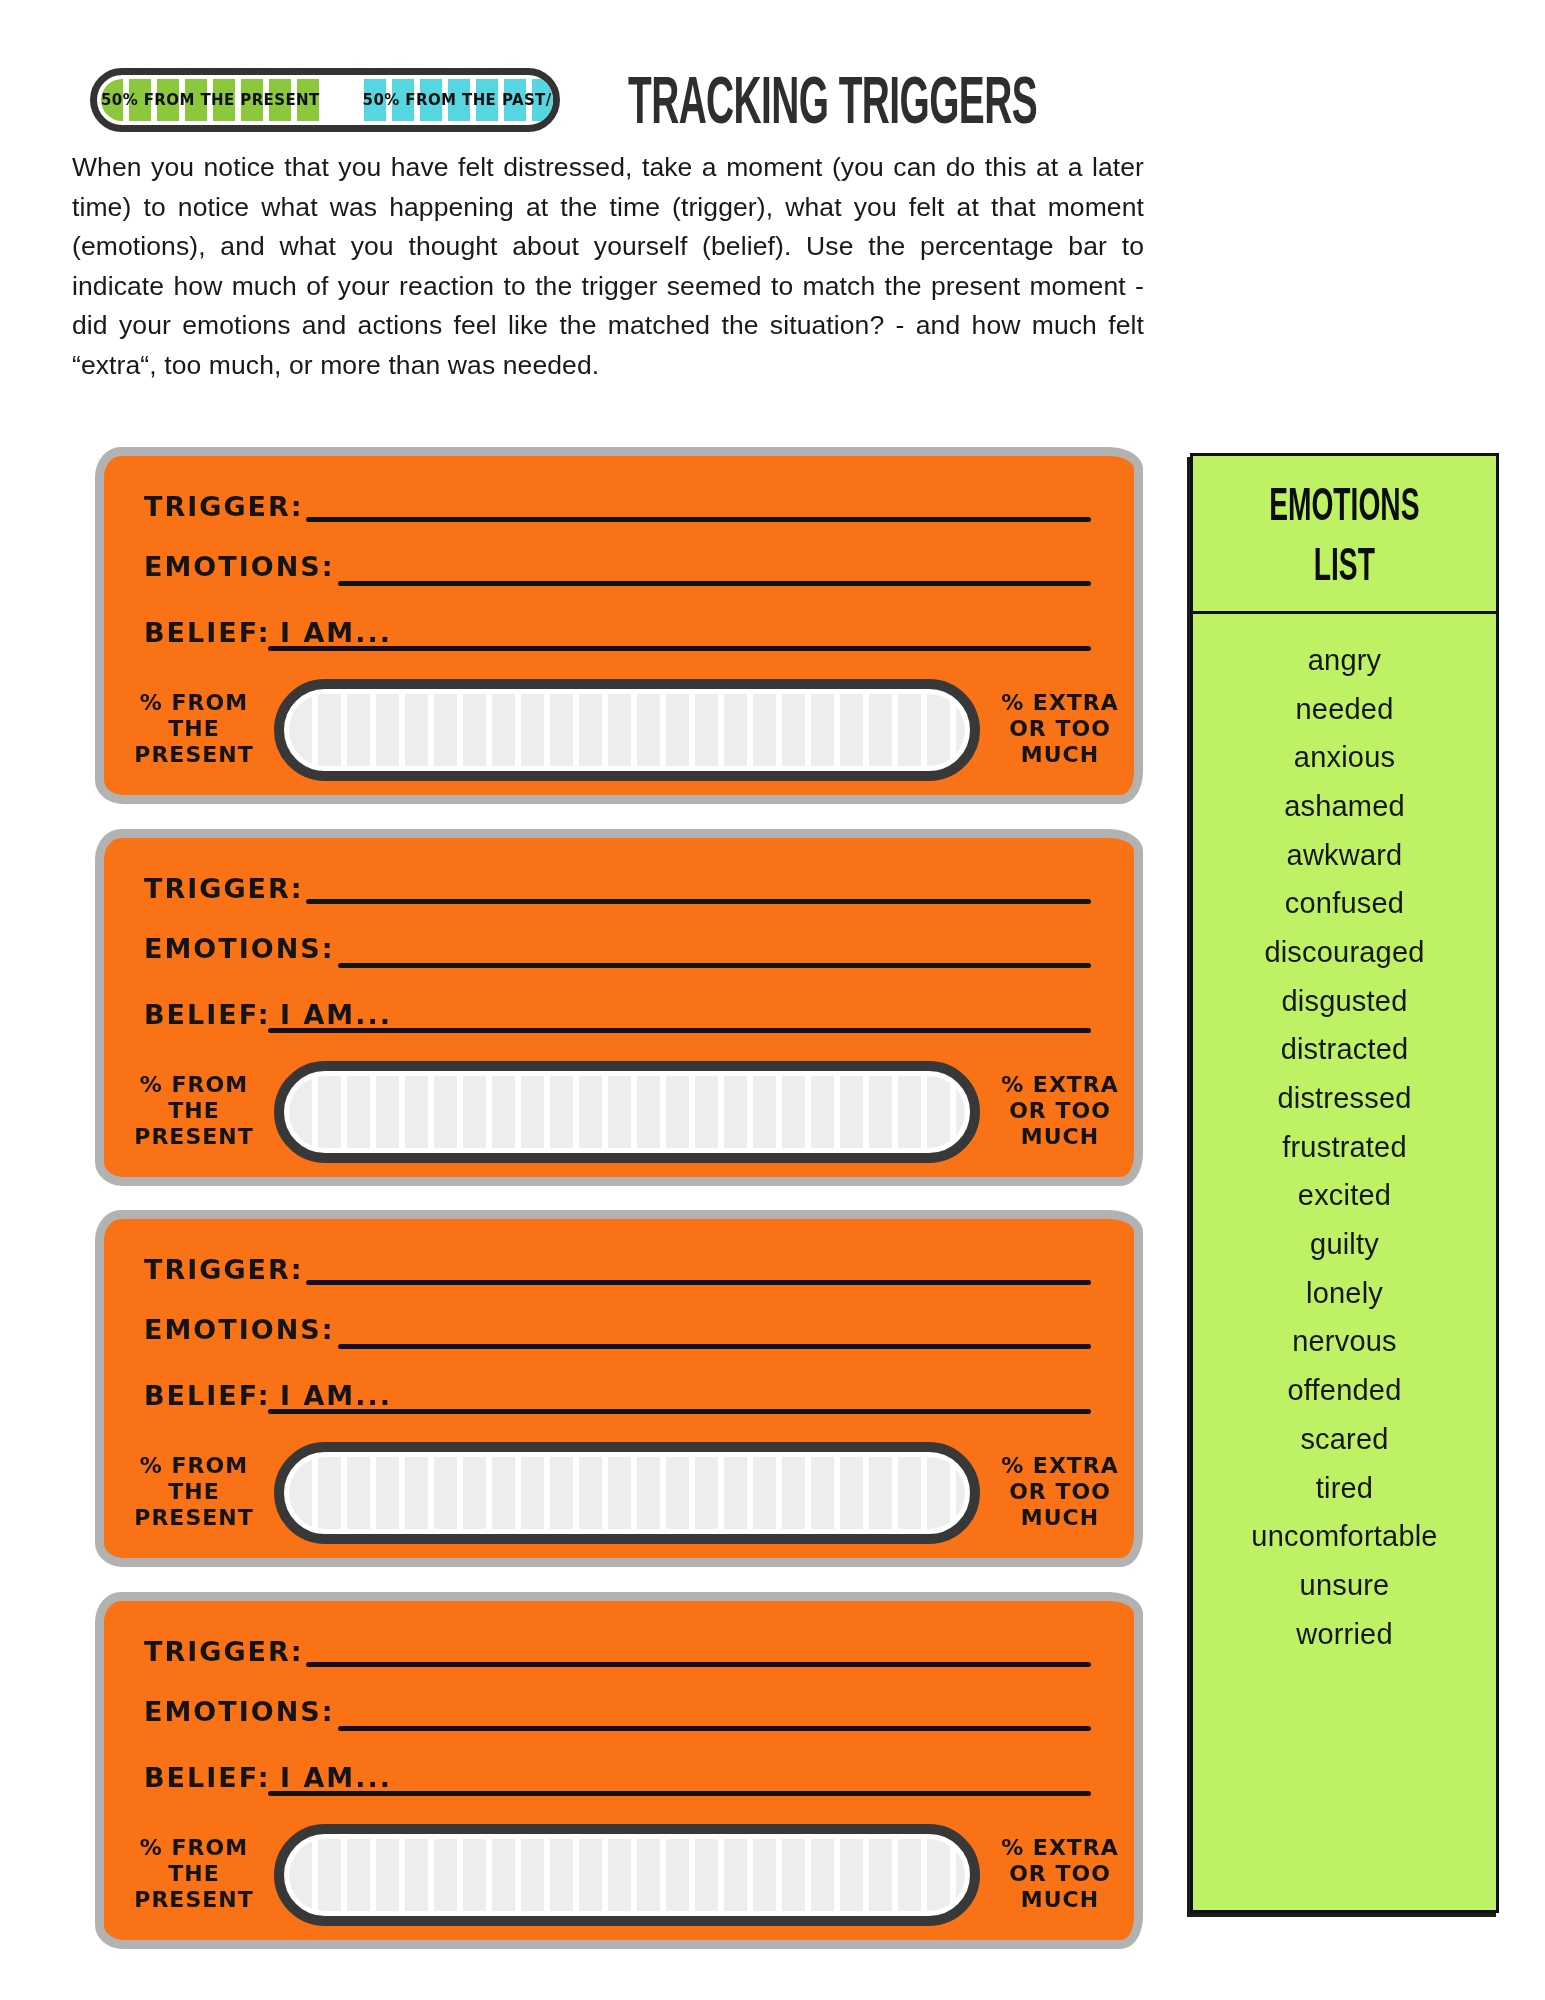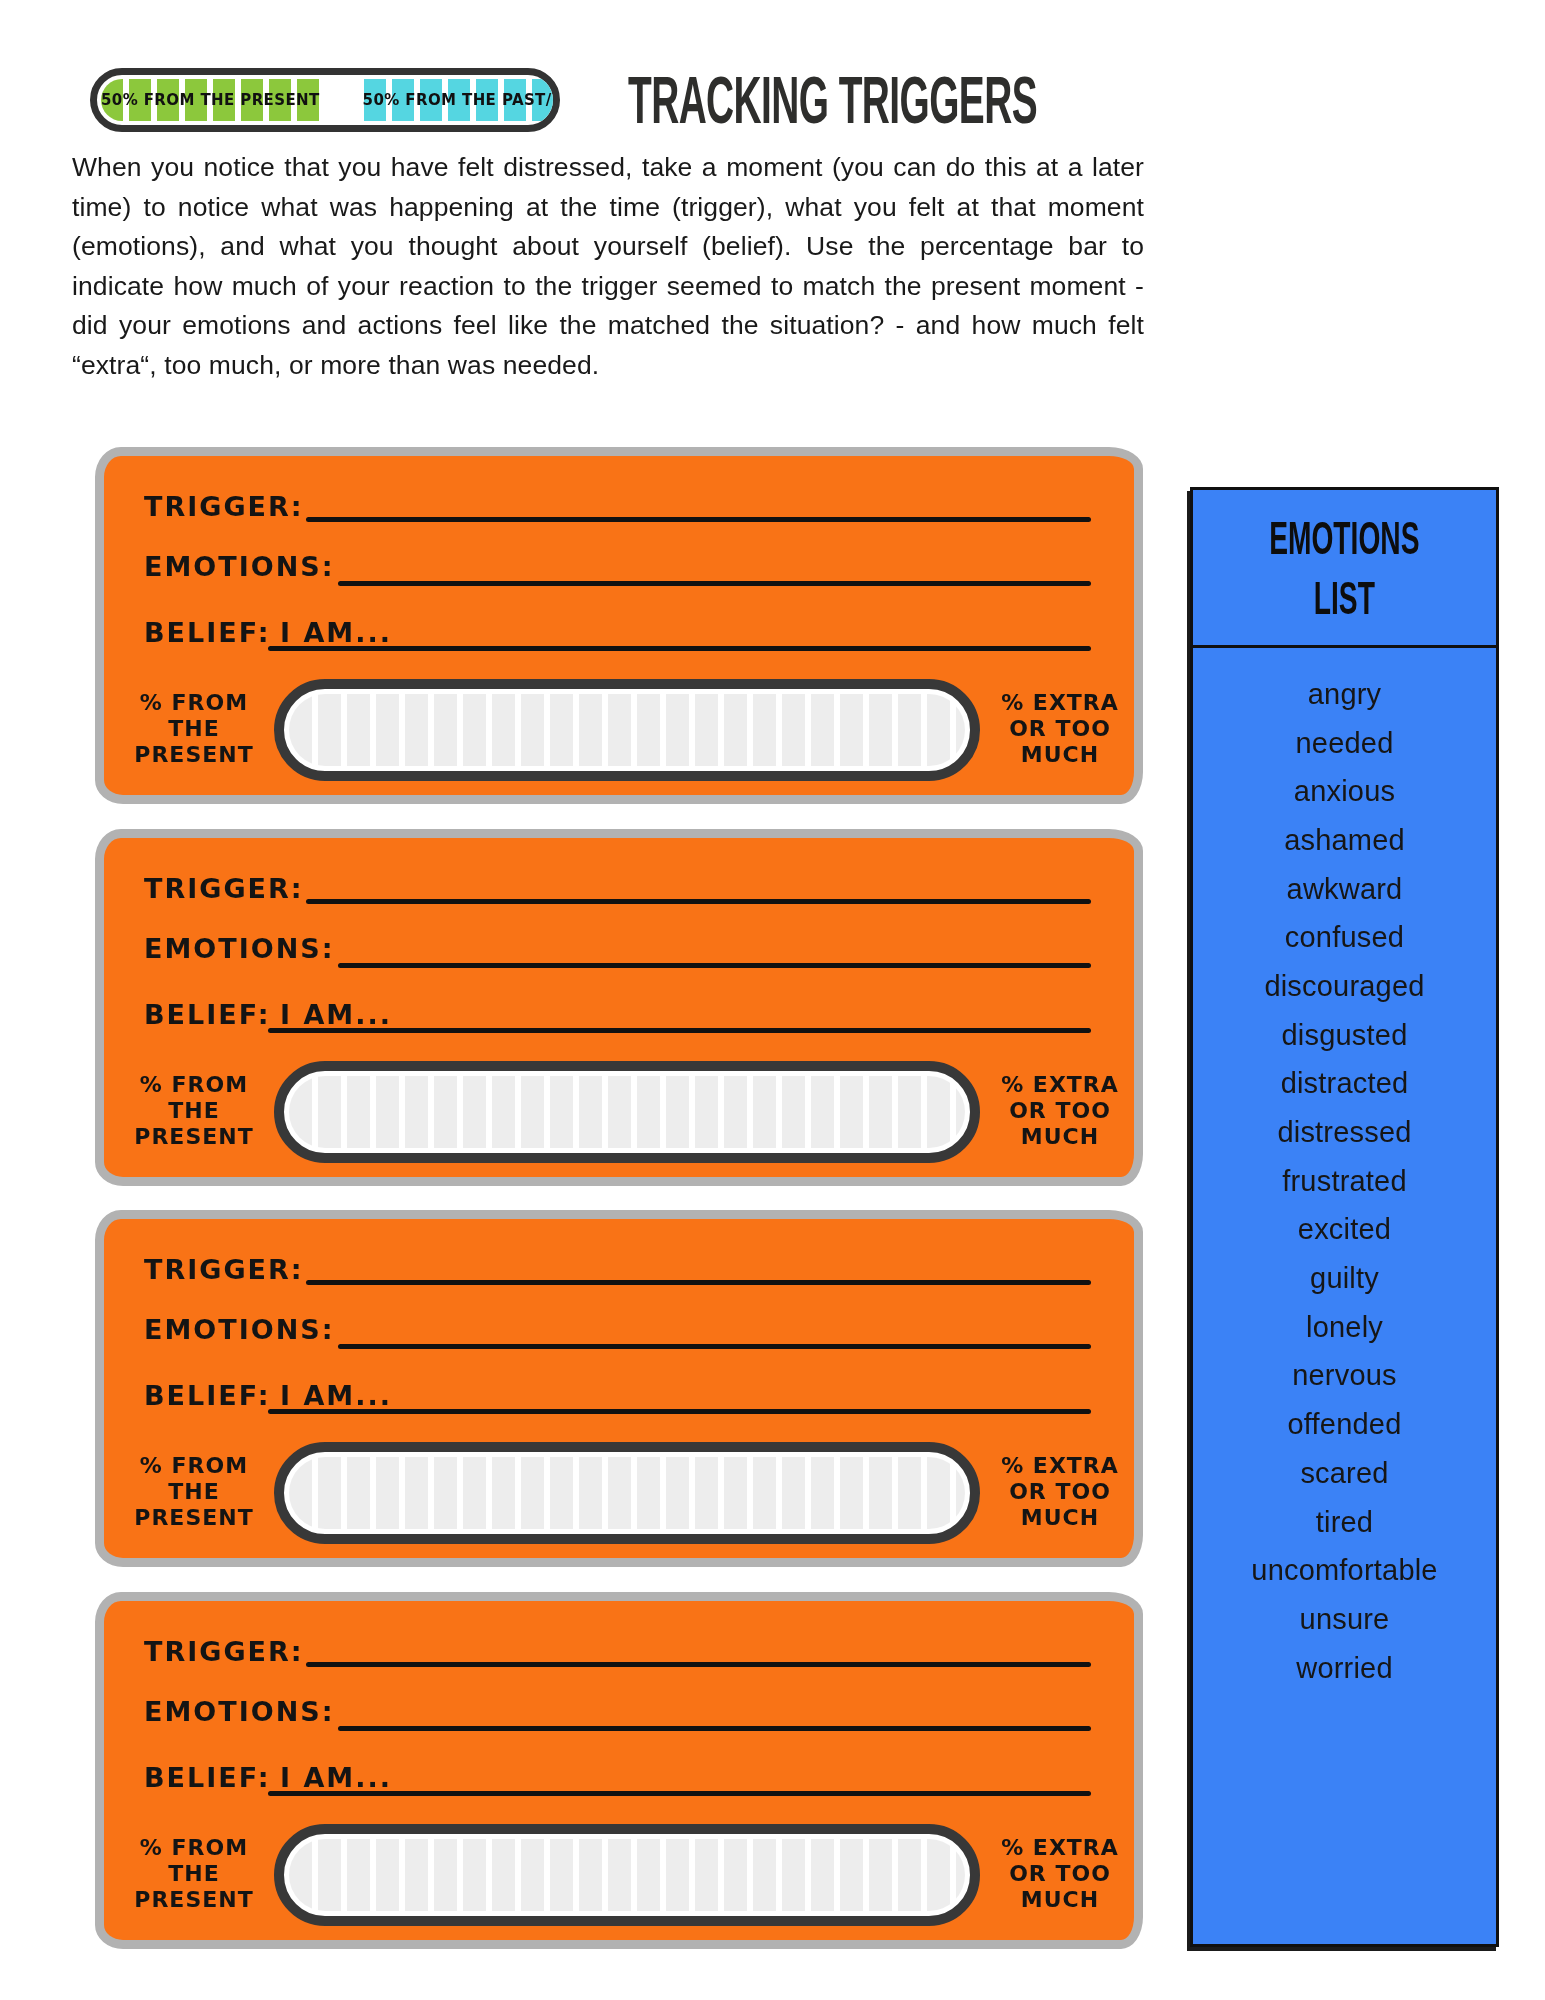--- a/index.html
+++ b/index.html
@@ -81,23 +81,23 @@
     border: 10px solid #383838; border-radius: 60px;
     background: #ffffff; padding: 5px;
   }
   .pill-fill {
     width: 100%; height: 100%; border-radius: 60px; overflow: hidden;
     background: repeating-linear-gradient(90deg, #ededed 0 23px, #ffffff 23px 29px);
   }
 
   
   .elist {
-    position: absolute; left: 1190px; top: 487px;
+    position: absolute; left: 1190px; top: 453px;
     width: 309px; height: 1460px; box-sizing: border-box;
-    background: #3b82f6; border: 3px solid #101010;
+    background: #bef264; border: 3px solid #101010;
     box-shadow: -3px 4px 0 #1b1b1b;
   }
   .elist-header {
     height: 155px; border-bottom: 3px solid #101010;
     display: flex; align-items: center; justify-content: center;
   }
   .elist-title {
     text-align: center; font-weight: 700; color: #0d0d0d;
     font-size: 47px; line-height: 60px; letter-spacing: 0;
     transform: scaleX(0.6); transform-origin: center;

